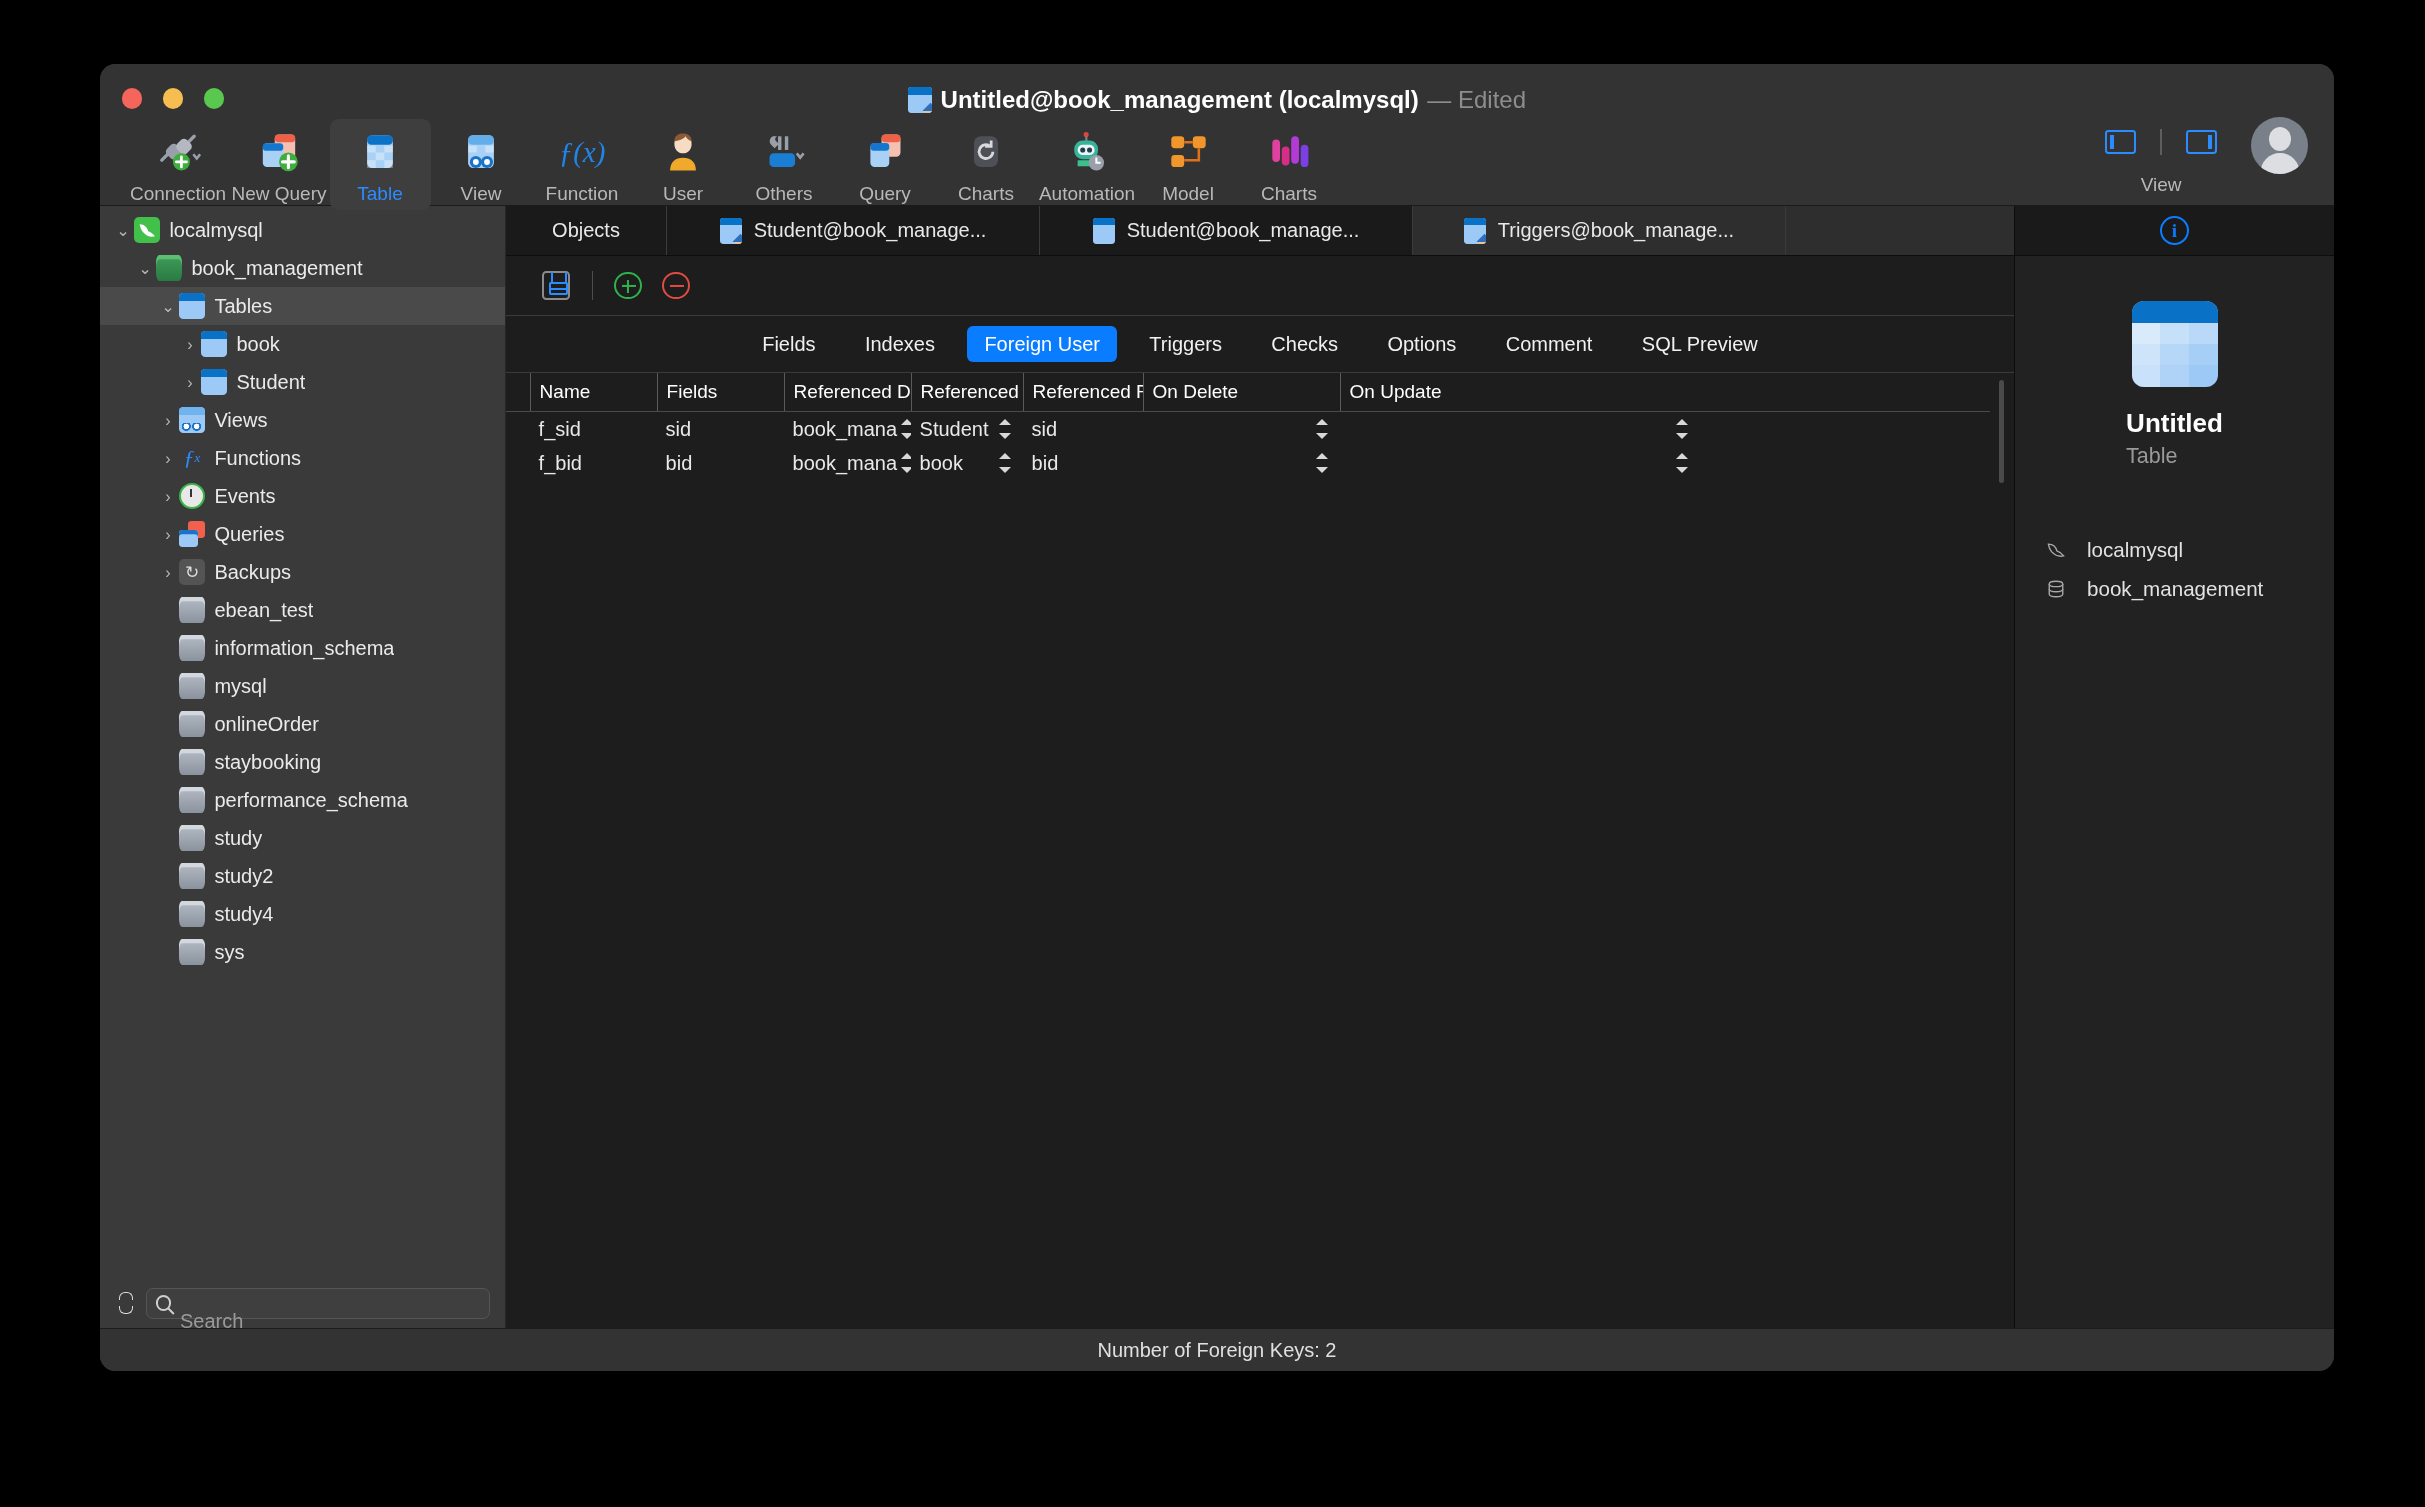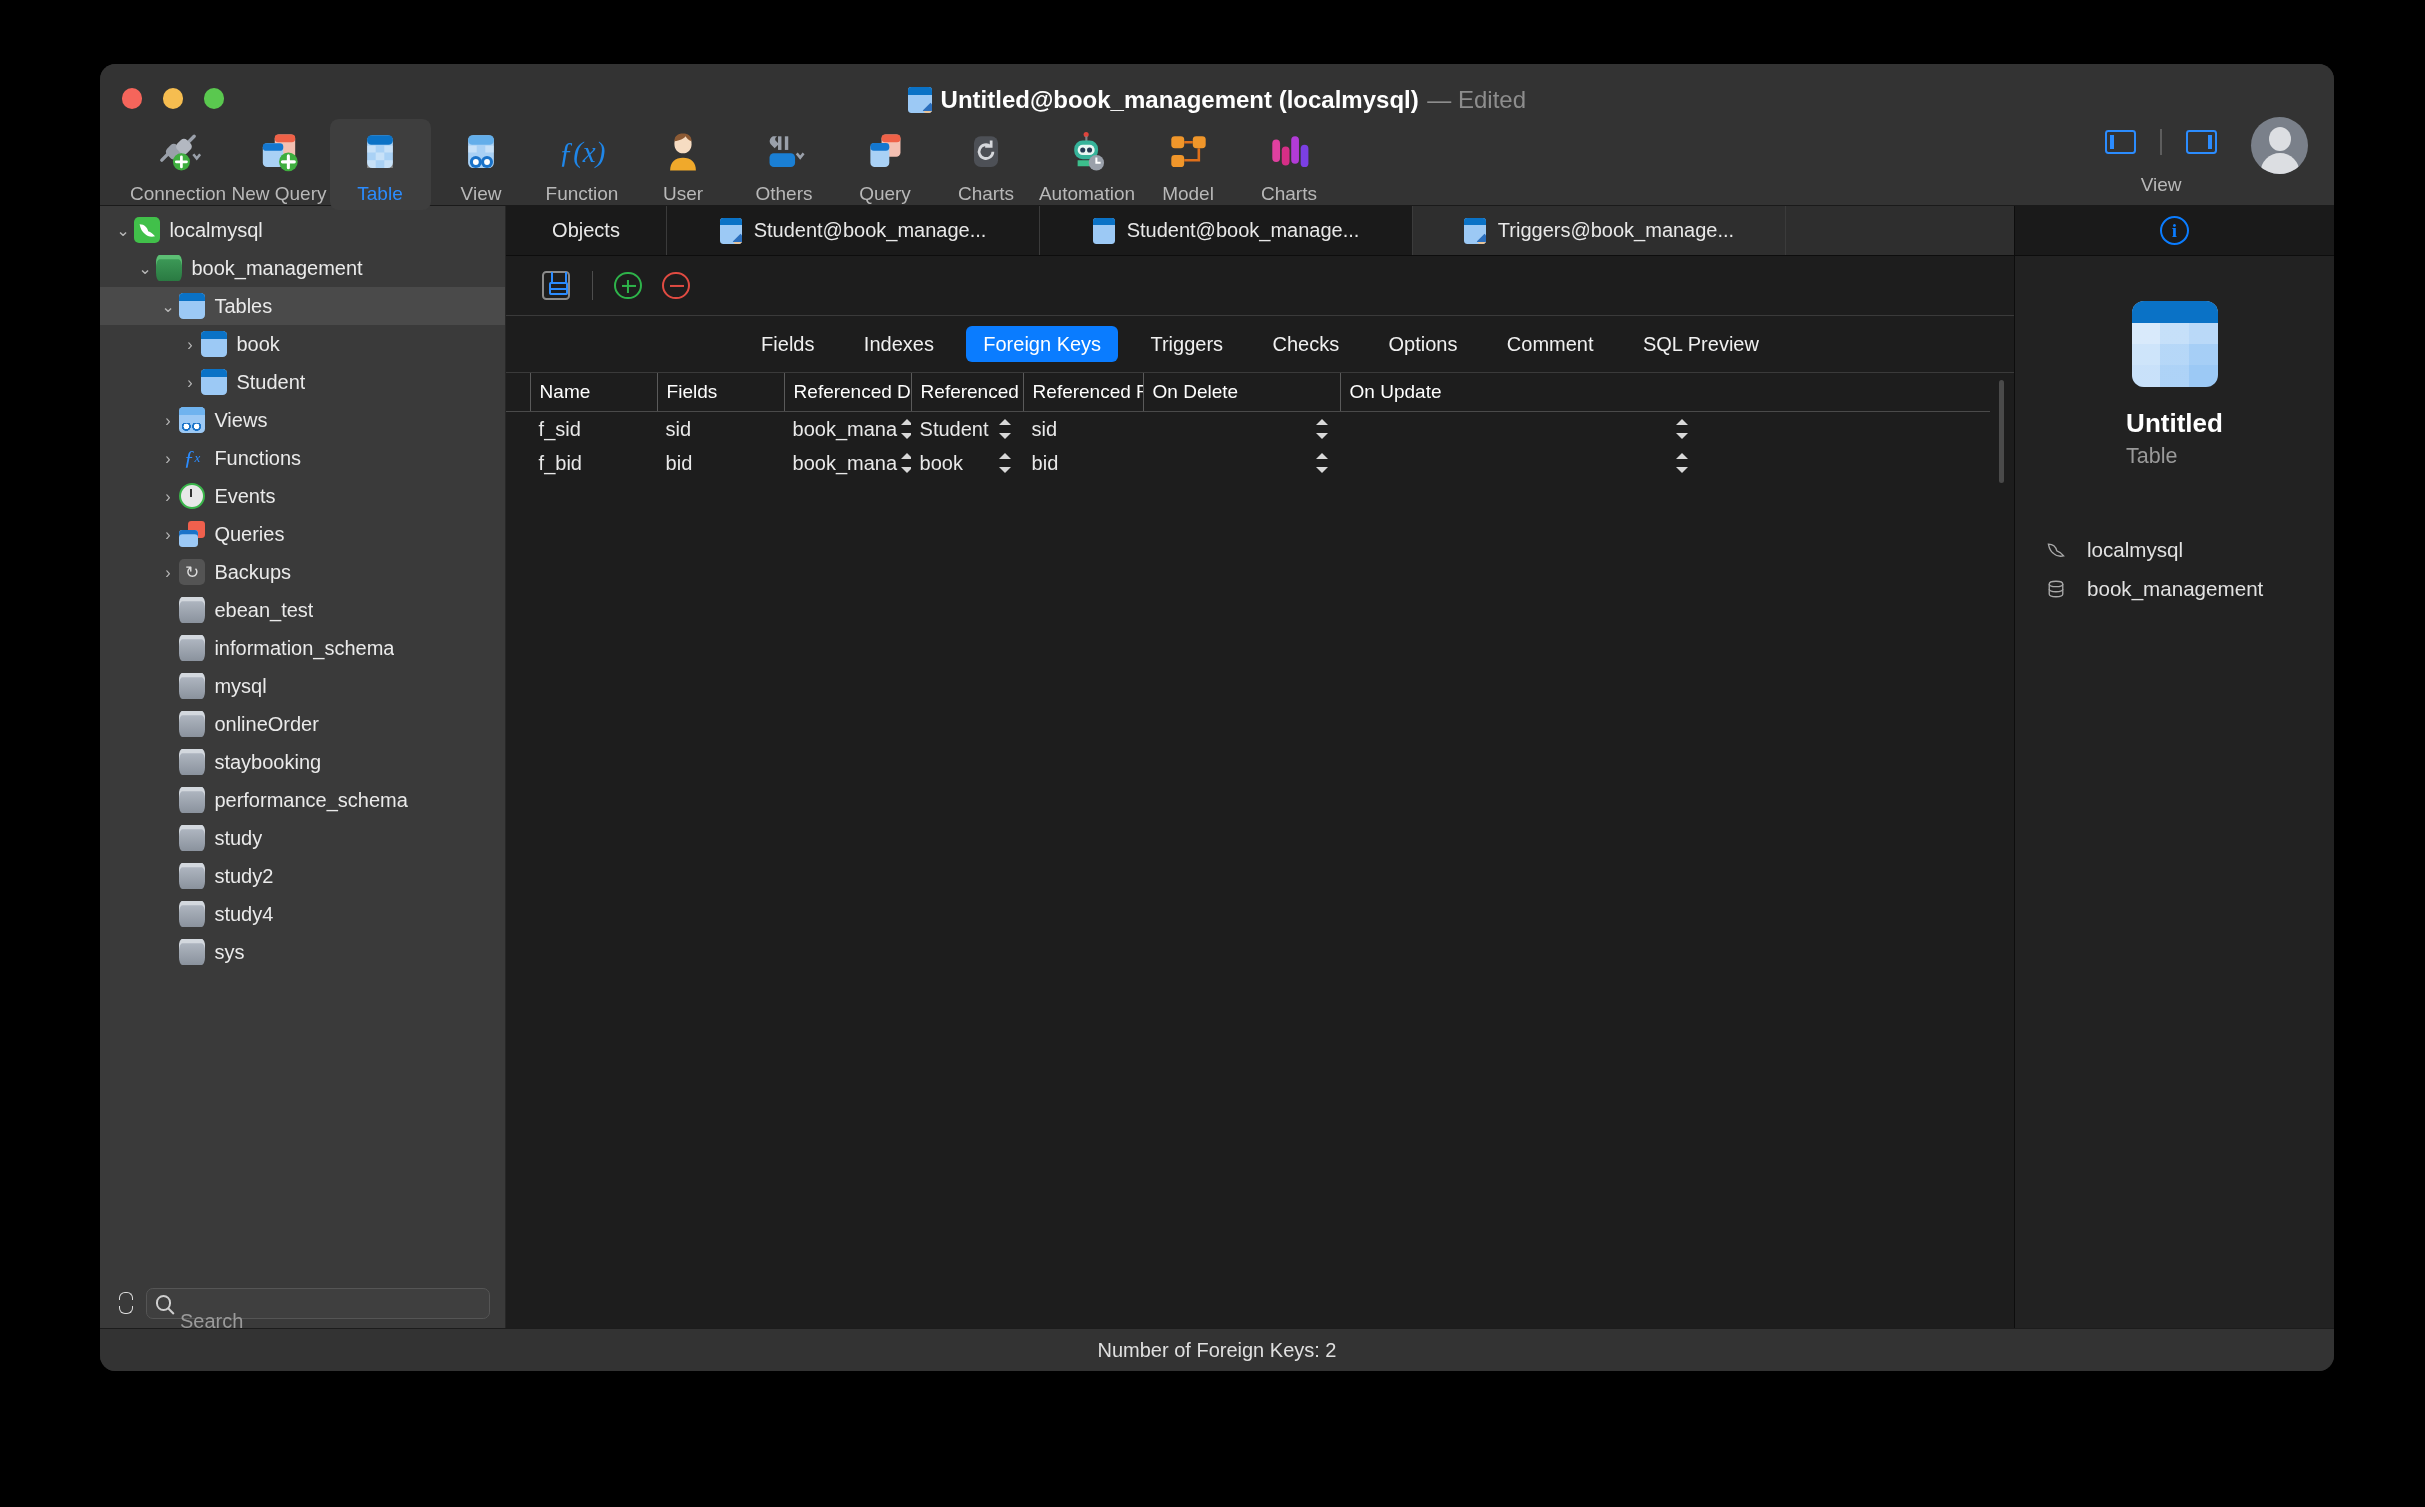--- a/index.html
+++ b/index.html
@@ -626,21 +626,21 @@
       <div class="subtoolbar">
         <span class="save-ico"></span>
         <span class="vsep"></span>
         <span class="circ plus"></span>
         <span class="circ minus"></span>
       </div>
 
       <div class="pagetabs" id="pagetabs">
           <div class="ptab">Fields</div>
           <div class="ptab">Indexes</div>
-          <div class="ptab active">Foreign Keys</div>
+          <div class="ptab active">Foreign User</div>
           <div class="ptab">Triggers</div>
           <div class="ptab">Checks</div>
           <div class="ptab">Options</div>
           <div class="ptab">Comment</div>
           <div class="ptab">SQL Preview</div>
         </div>
 
       <div class="gridwrap">
         <div class="grid">
           <div class="ghead" id="ghead">

